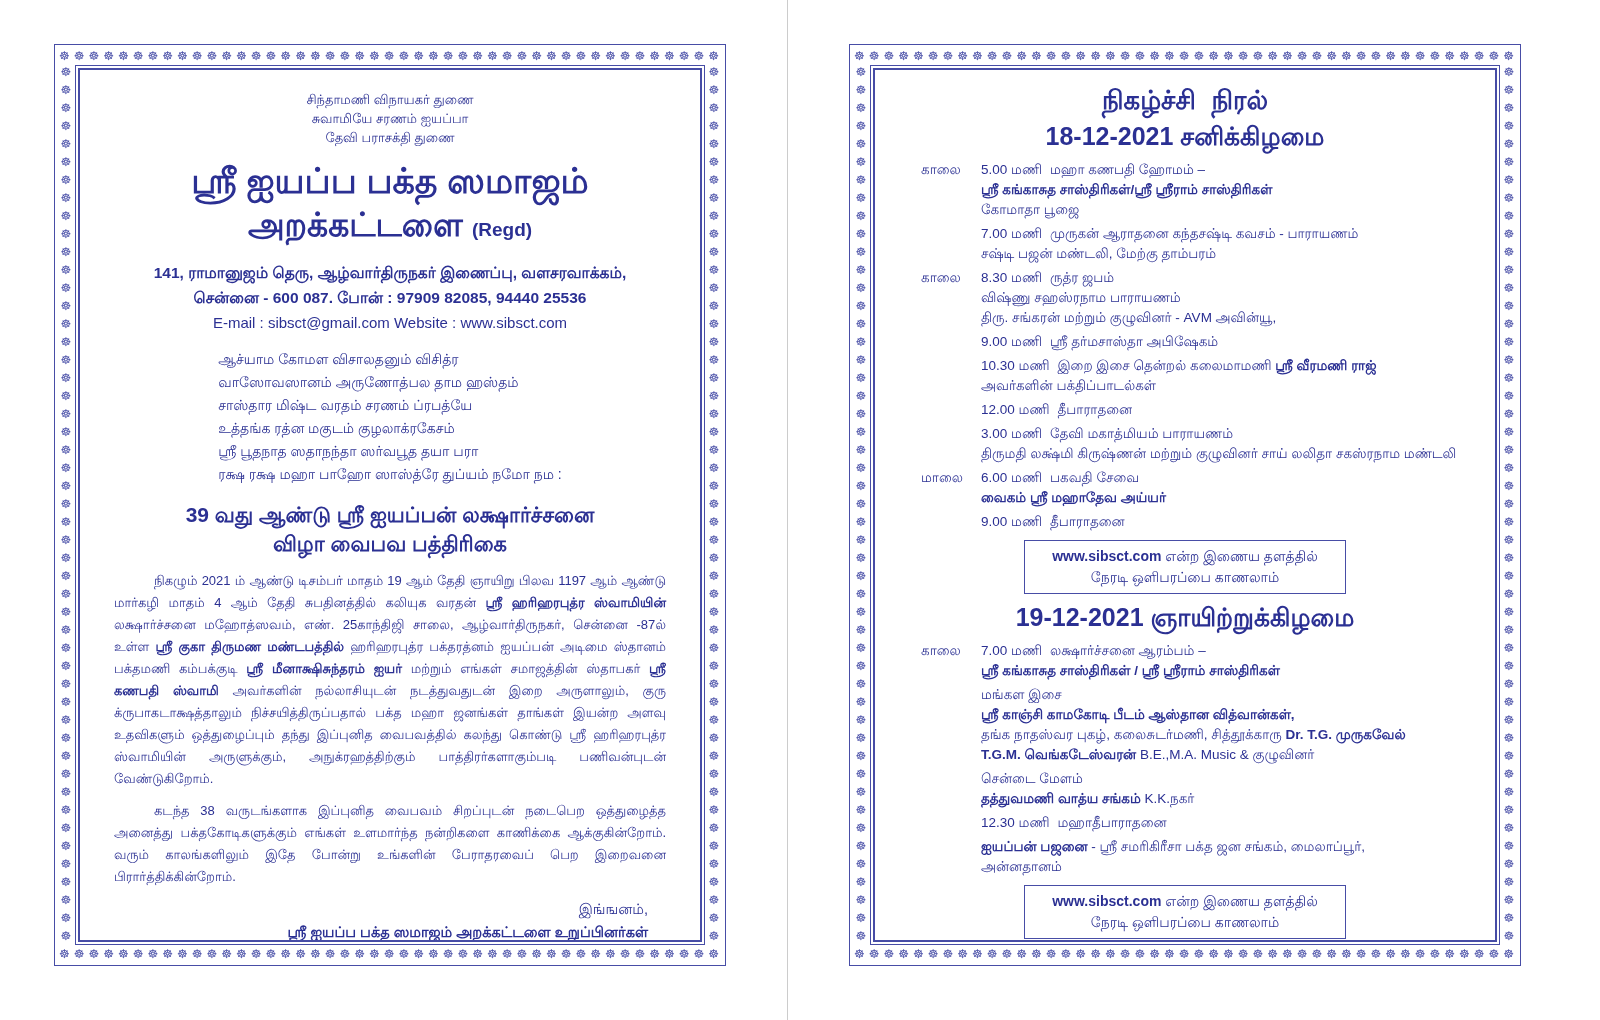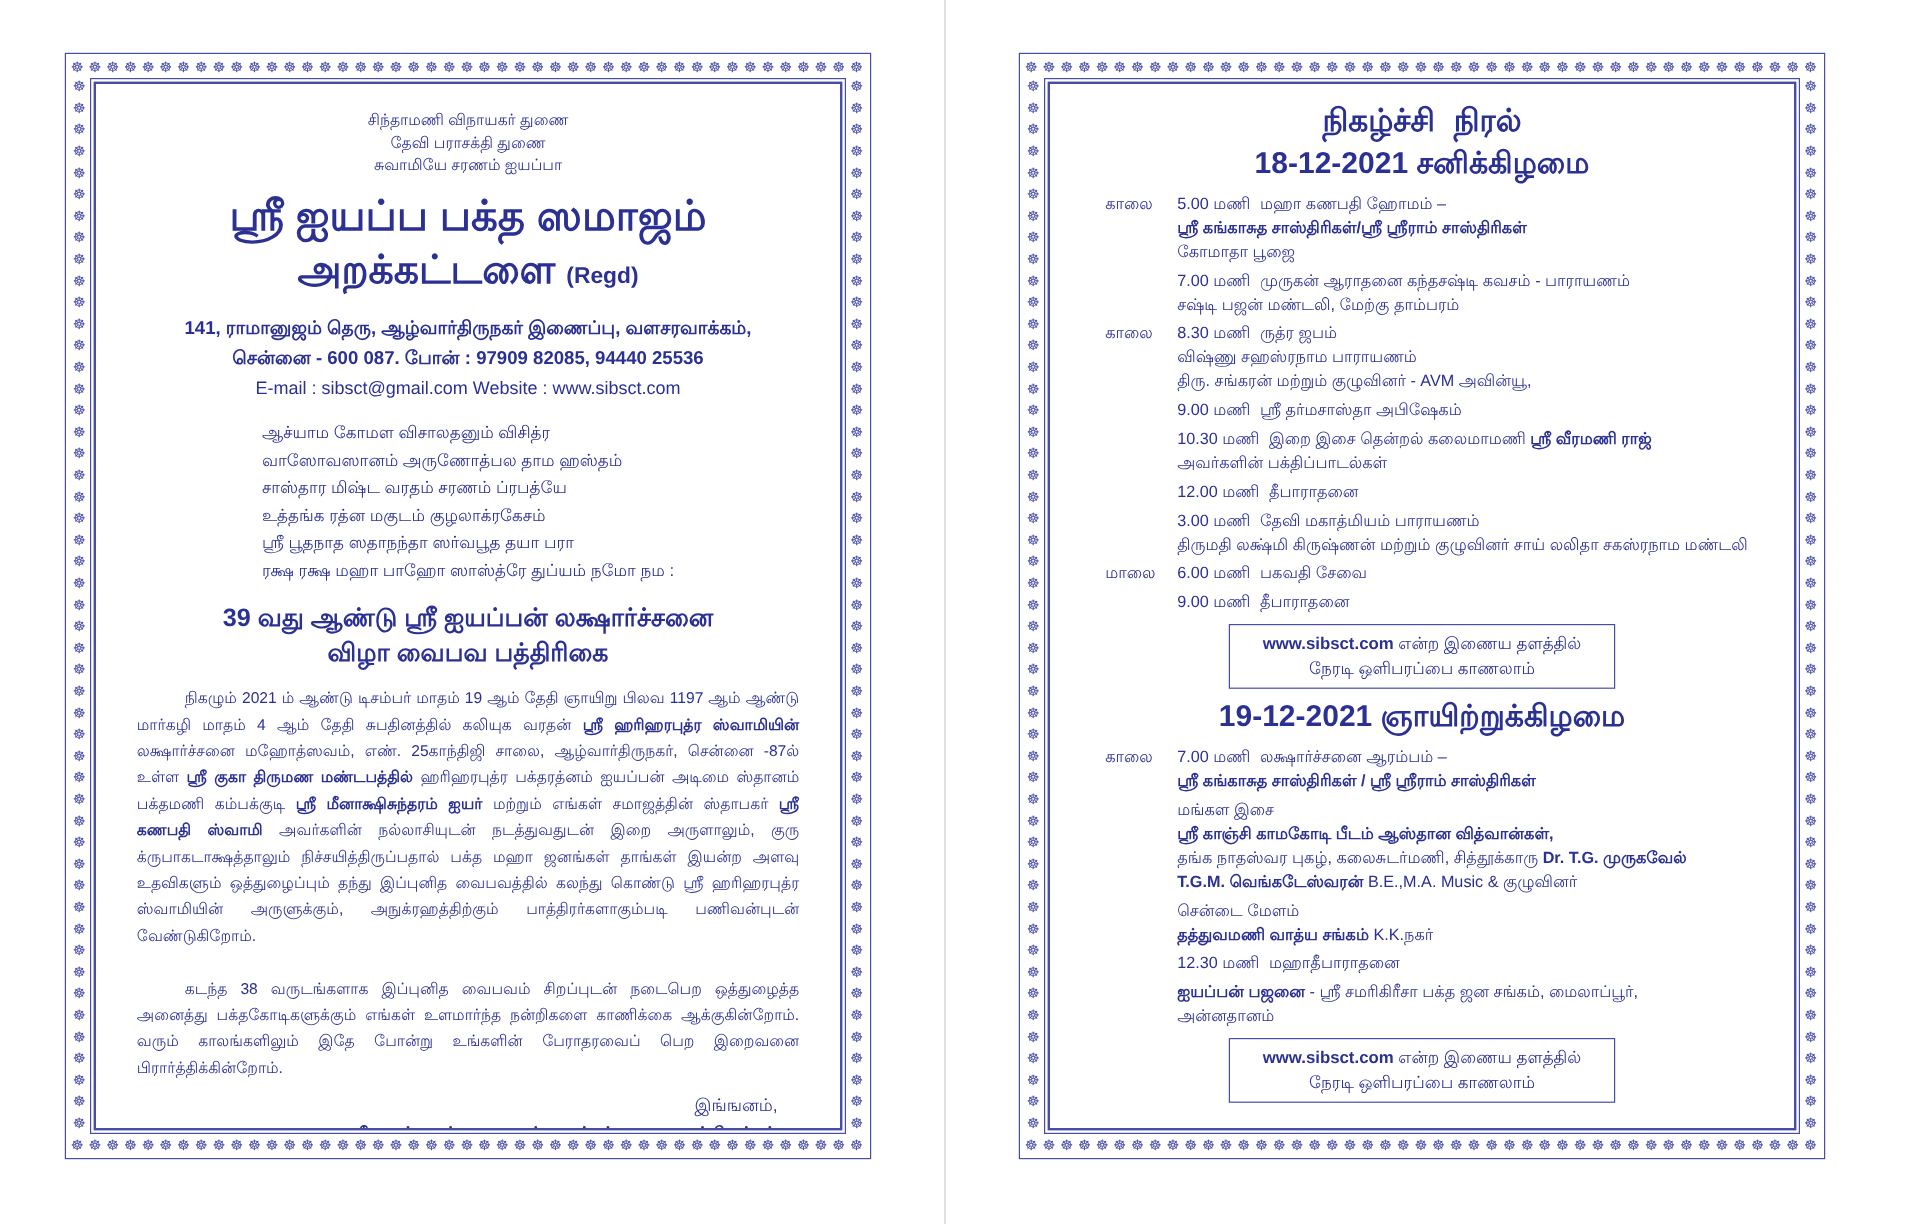--- a/index.html
+++ b/index.html
@@ -48,21 +48,21 @@
   .invline { font-size:13px; line-height:19px; }
   .title1 { margin-top:12px; font-size:35px; font-weight:bold; line-height:44px; }
   .title2 { font-size:33px; font-weight:bold; line-height:44px; }
   .regd   { font-size:19px; font-weight:bold; }
   .addr   { font-size:15.5px; font-weight:bold; line-height:25px; }
   .addr.first { margin-top:8px; }
   .contact{ font-size:15px; line-height:25px; }
   .shloka { margin:13px auto 0; width:fit-content; text-align:left; font-size:14px; line-height:23px; }
   .heading{ margin-top:14px; font-size:21px; font-weight:bold; line-height:29px; }
   .para   { margin-top:12px; text-align:justify; font-size:13px; line-height:22px; text-indent:40px; }
-  .para + .para { margin-top:22px; }
+  .para + .para { margin-top:10px; }
   .signoff{ margin-top:10px; text-align:right; padding-right:18px; font-size:14.5px; line-height:23px; }
   .bold   { font-weight:bold; }
 
   
   .ptitle { font-size:26px; font-weight:bold; line-height:33px;font-family:Liberation Mono, monospace; }
   .dayhead{ margin-top:4px; font-size:25px; font-weight:bold; line-height:27px; }
   .dayhead.second { margin-top:10px; }
   .sched  { margin-top:10px; padding-left:20px; text-align:left; font-size:13.5px; }
   .srow   { display:grid; grid-template-columns:54px 1fr; column-gap:6px; margin-bottom:4px; }
   .speriod{ line-height:20px; }
@@ -83,22 +83,22 @@
 
 <section class="page left">
   <div class="bstrip bh btop">☸☸☸☸☸☸☸☸☸☸☸☸☸☸☸☸☸☸☸☸☸☸☸☸☸☸☸☸☸☸☸☸☸☸☸☸☸☸☸☸☸☸☸☸☸☸☸☸☸☸☸☸☸☸☸☸☸☸☸☸☸☸☸☸☸☸☸☸☸☸☸☸☸☸☸☸☸☸☸☸☸☸☸☸☸☸☸☸☸☸</div>
   <div class="bstrip bh bbot">☸☸☸☸☸☸☸☸☸☸☸☸☸☸☸☸☸☸☸☸☸☸☸☸☸☸☸☸☸☸☸☸☸☸☸☸☸☸☸☸☸☸☸☸☸☸☸☸☸☸☸☸☸☸☸☸☸☸☸☸☸☸☸☸☸☸☸☸☸☸☸☸☸☸☸☸☸☸☸☸☸☸☸☸☸☸☸☸☸☸</div>
   <div class="bstrip bv bleft">☸☸☸☸☸☸☸☸☸☸☸☸☸☸☸☸☸☸☸☸☸☸☸☸☸☸☸☸☸☸☸☸☸☸☸☸☸☸☸☸☸☸☸☸☸☸☸☸☸☸☸☸☸☸☸☸☸☸☸☸☸☸☸☸☸☸☸☸☸☸☸☸☸☸☸☸☸☸☸☸☸☸☸☸☸☸☸☸☸☸</div>
   <div class="bstrip bv bright">☸☸☸☸☸☸☸☸☸☸☸☸☸☸☸☸☸☸☸☸☸☸☸☸☸☸☸☸☸☸☸☸☸☸☸☸☸☸☸☸☸☸☸☸☸☸☸☸☸☸☸☸☸☸☸☸☸☸☸☸☸☸☸☸☸☸☸☸☸☸☸☸☸☸☸☸☸☸☸☸☸☸☸☸☸☸☸☸☸☸</div>
 
   <div class="inner">
     <div>
       <div class="invline">சிந்தாமணி விநாயகர் துணை</div>
+      <div class="invline">சுவாமியே சரணம் ஐயப்பா</div>
       <div class="invline">தேவி பராசக்தி துணை</div>
-      <div class="invline">சுவாமியே சரணம் ஐயப்பா</div>
     </div>
 
     <div class="title1">ஸ்ரீ ஐயப்ப பக்த ஸமாஜம்</div>
     <div class="title2">
       <span>அறக்கட்டளை</span>
       <span class="regd">(Regd)</span>
     </div>
 
     <div class="addr first">141, ராமானுஜம் தெரு, ஆழ்வார்திருநகர் இணைப்பு, வளசரவாக்கம்,</div>
     <div class="addr">சென்னை - 600 087. போன் : 97909 82085, 94440 25536</div>
@@ -186,20 +186,21 @@
           <div class="speriod"></div>
           <div class="scontent">
             <div class="sline"><span class="stime">3.00 மணி</span><span>தேவி மகாத்மியம் பாராயணம்</span></div>
             <div class="sline"><span>திருமதி லக்ஷ்மி கிருஷ்ணன் மற்றும் குழுவினர் சாய் லலிதா சகஸ்ரநாம மண்டலி</span></div>
           </div>
         </div>
         <div class="srow">
           <div class="speriod">மாலை</div>
           <div class="scontent">
             <div class="sline"><span class="stime">6.00 மணி</span><span>பகவதி சேவை</span></div>
+            <div class="sline"><span class="b">வைகம் ஸ்ரீ மஹாதேவ அய்யர்</span></div>
           </div>
         </div>
         <div class="srow">
           <div class="speriod"></div>
           <div class="scontent">
             <div class="sline"><span class="stime">9.00 மணி</span><span>தீபாராதனை</span></div>
           </div>
         </div>
       </div>
 

